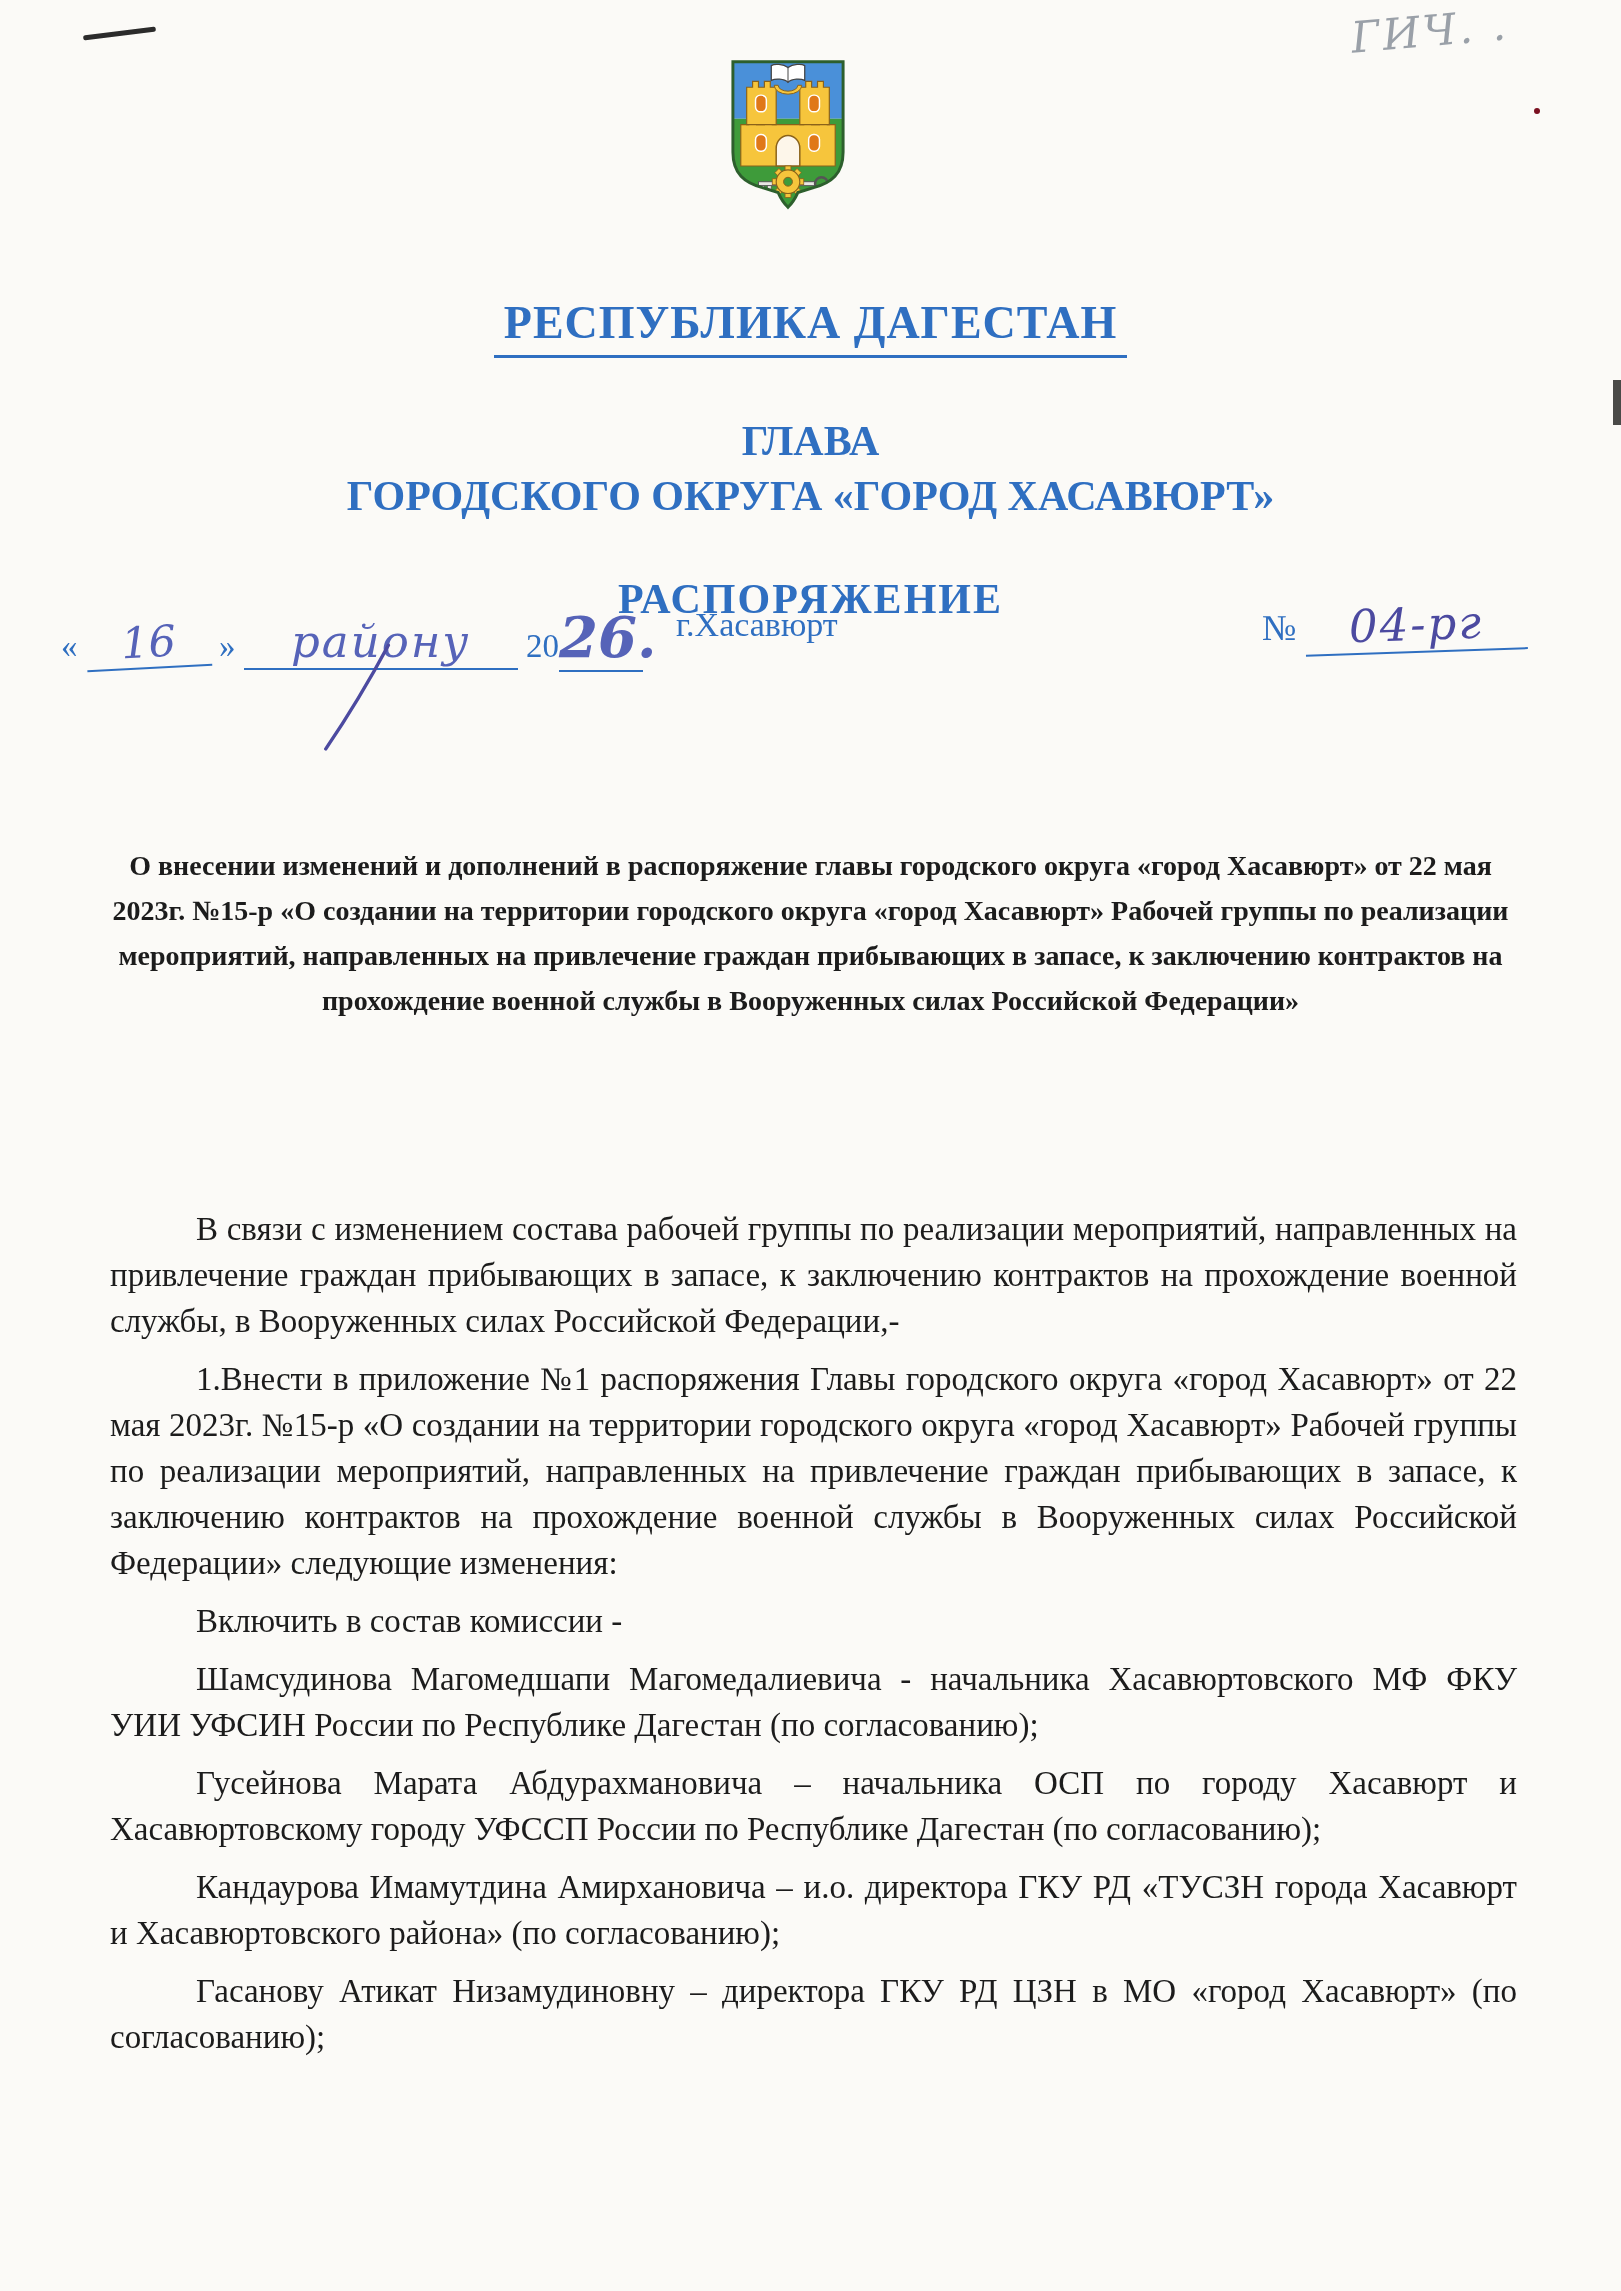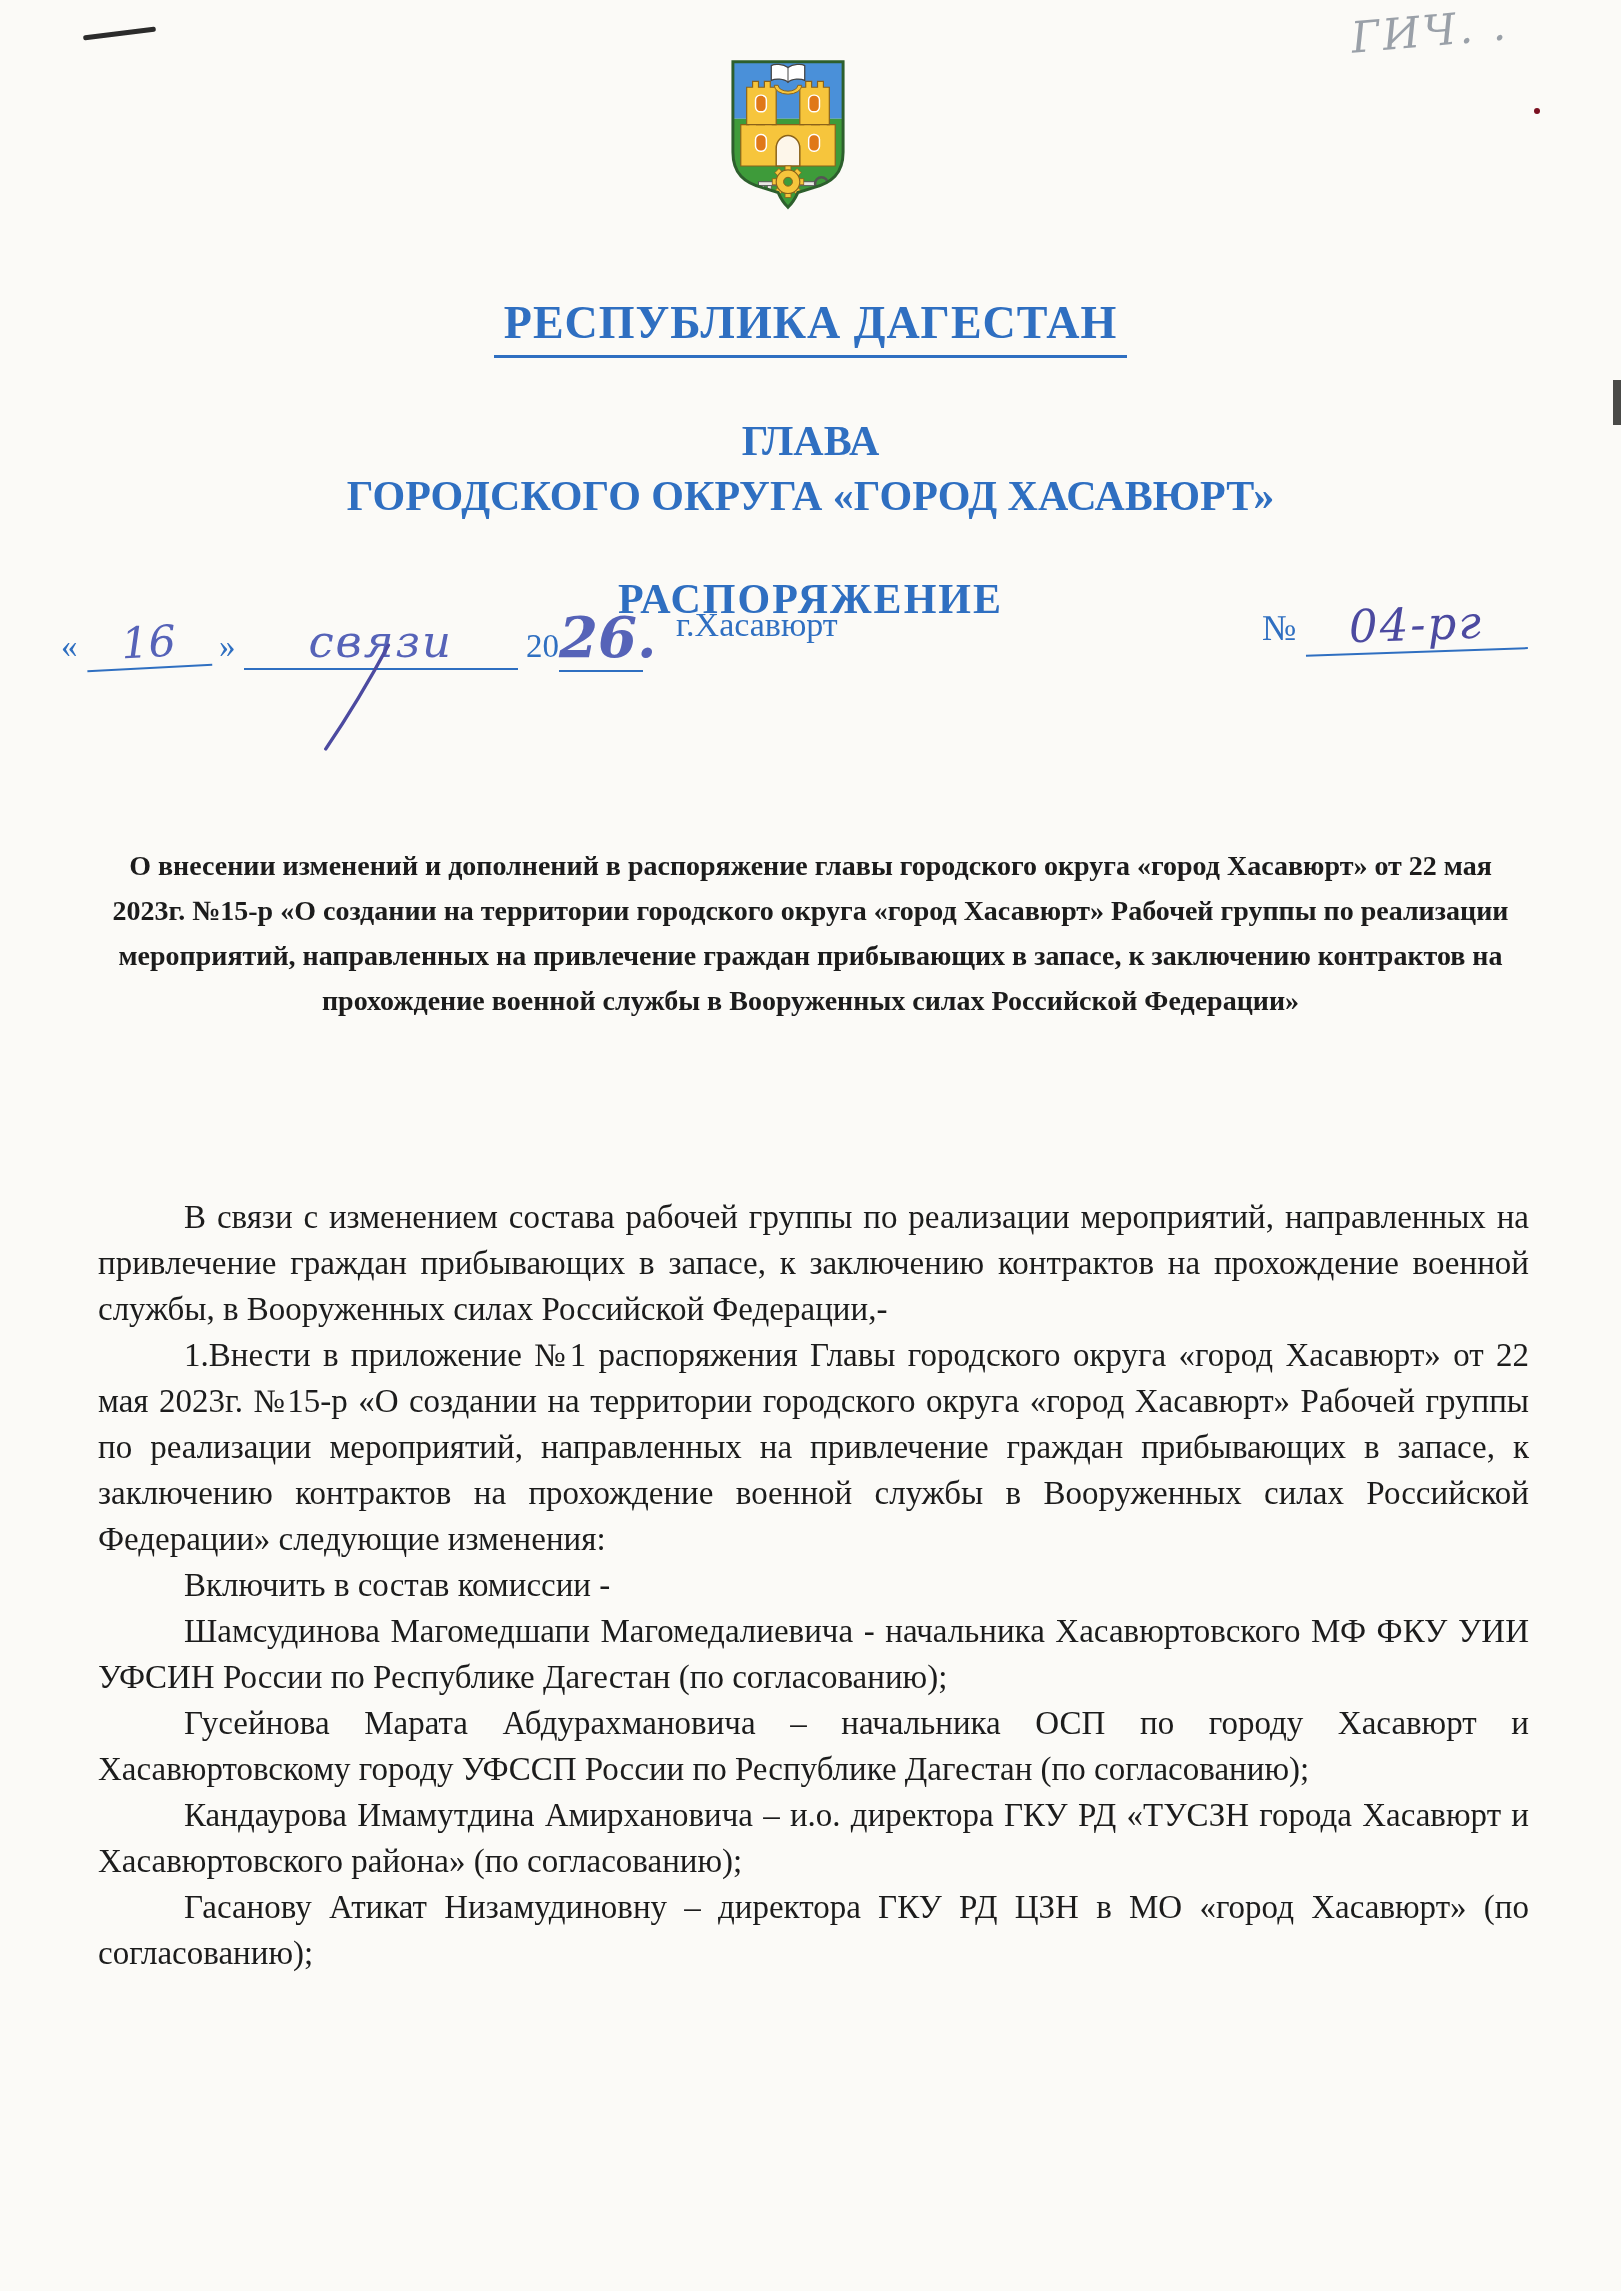--- a/index.html
+++ b/index.html
@@ -60,21 +60,21 @@
     font-size:28px;line-height:45px;
     color:var(--text-black);
   }
 
   
   .doc-body{
     left:98px;top:1194px;width:1431px;
     font-size:33px;line-height:46px;
     text-align:justify;color:var(--text-black);
   }
-  .doc-body p{margin:0;text-indent:86px;}
+  .doc-body p{margin:12px;text-indent:86px;}
 </style>
 </head>
 <body>
 
 <div class="abs corner-dash"></div>
 <div class="abs pencil-note">ГИЧ. .</div>
 <div class="abs red-speck"></div>
 <div class="abs edge-sliver"></div>
 
 <div class="abs emblem">
@@ -135,21 +135,21 @@
 </div>
 <div class="abs heading h-glava">ГЛАВА</div>
 <div class="abs heading h-okrug">ГОРОДСКОГО ОКРУГА «ГОРОД ХАСАВЮРТ»</div>
 <div class="abs heading h-doctype">РАСПОРЯЖЕНИЕ</div>
 
 <div class="abs meta-row">
   <div class="date-group">
     <span>«</span>
     <span class="u-line u-day hw">16</span>
     <span>»</span>
-    <span class="u-line u-month hw">связи</span>
+    <span class="u-line u-month hw">району</span>
     <span>20</span><span class="u-line u-year hw">26.</span>
   </div>
   <div class="city">г.Хасавюрт</div>
   <div class="num-group">
     <span class="num-sign">№</span>
     <span class="u-line u-num hw">04-рг</span>
   </div>
 </div>
 
 <svg class="abs ink-tail" viewBox="0 0 90 112" width="88" height="110">

